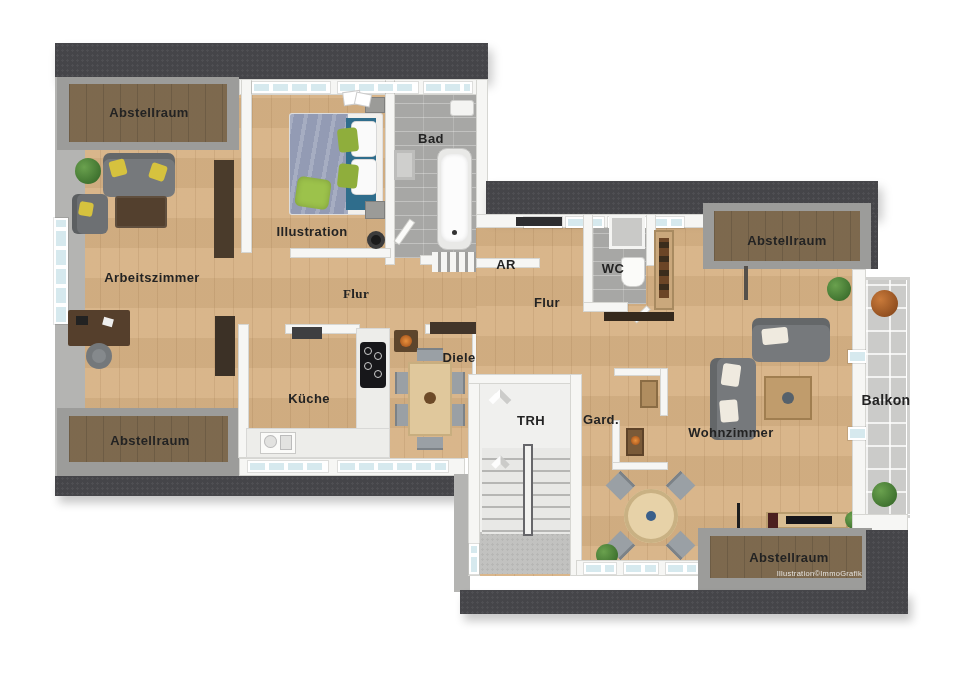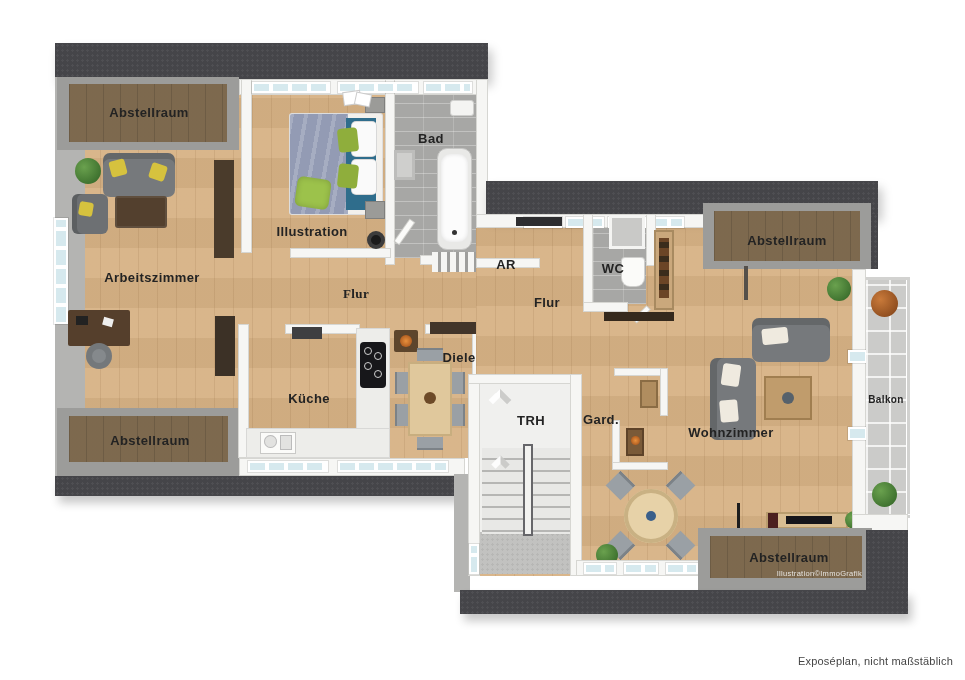--- a/index.html
+++ b/index.html
@@ -235,19 +235,18 @@
   <div class="lbl" style="left:309px;top:398px;">Küche</div>
   <div class="lbl" style="left:459px;top:357px;">Diele</div>
   <div class="lbl" style="left:150px;top:440px;">Abstellraum</div>
   <div class="lbl" style="left:506px;top:243px;margin-top:21px;">AR</div>
   <div class="lbl" style="left:613px;top:268px;">WC</div>
   <div class="lbl" style="left:547px;top:302px;">Flur</div>
   <div class="lbl" style="left:787px;top:240px;">Abstellraum</div>
   <div class="lbl" style="left:531px;top:420px;">TRH</div>
   <div class="lbl" style="left:601px;top:419px;">Gard.</div>
   <div class="lbl" style="left:731px;top:432px;">Wohnzimmer</div>
-  <div class="lbl" style="left:886px;top:400px;font-size:10px;">Balkon</div>
+  <div class="lbl" style="left:886px;top:400px;font-size:14px;">Balkon</div>
   <div class="lbl" style="left:789px;top:557px;">Abstellraum</div>
 
   <div class="credit" style="left:700px;top:569px;width:162px;">Illustration©ImmoGrafik</div>
-  <div class="footer" style="left:713px;top:655px;width:240px;">Exposéplan, nicht maßstäblich</div>
 
 </div>
 
 </body></html>

